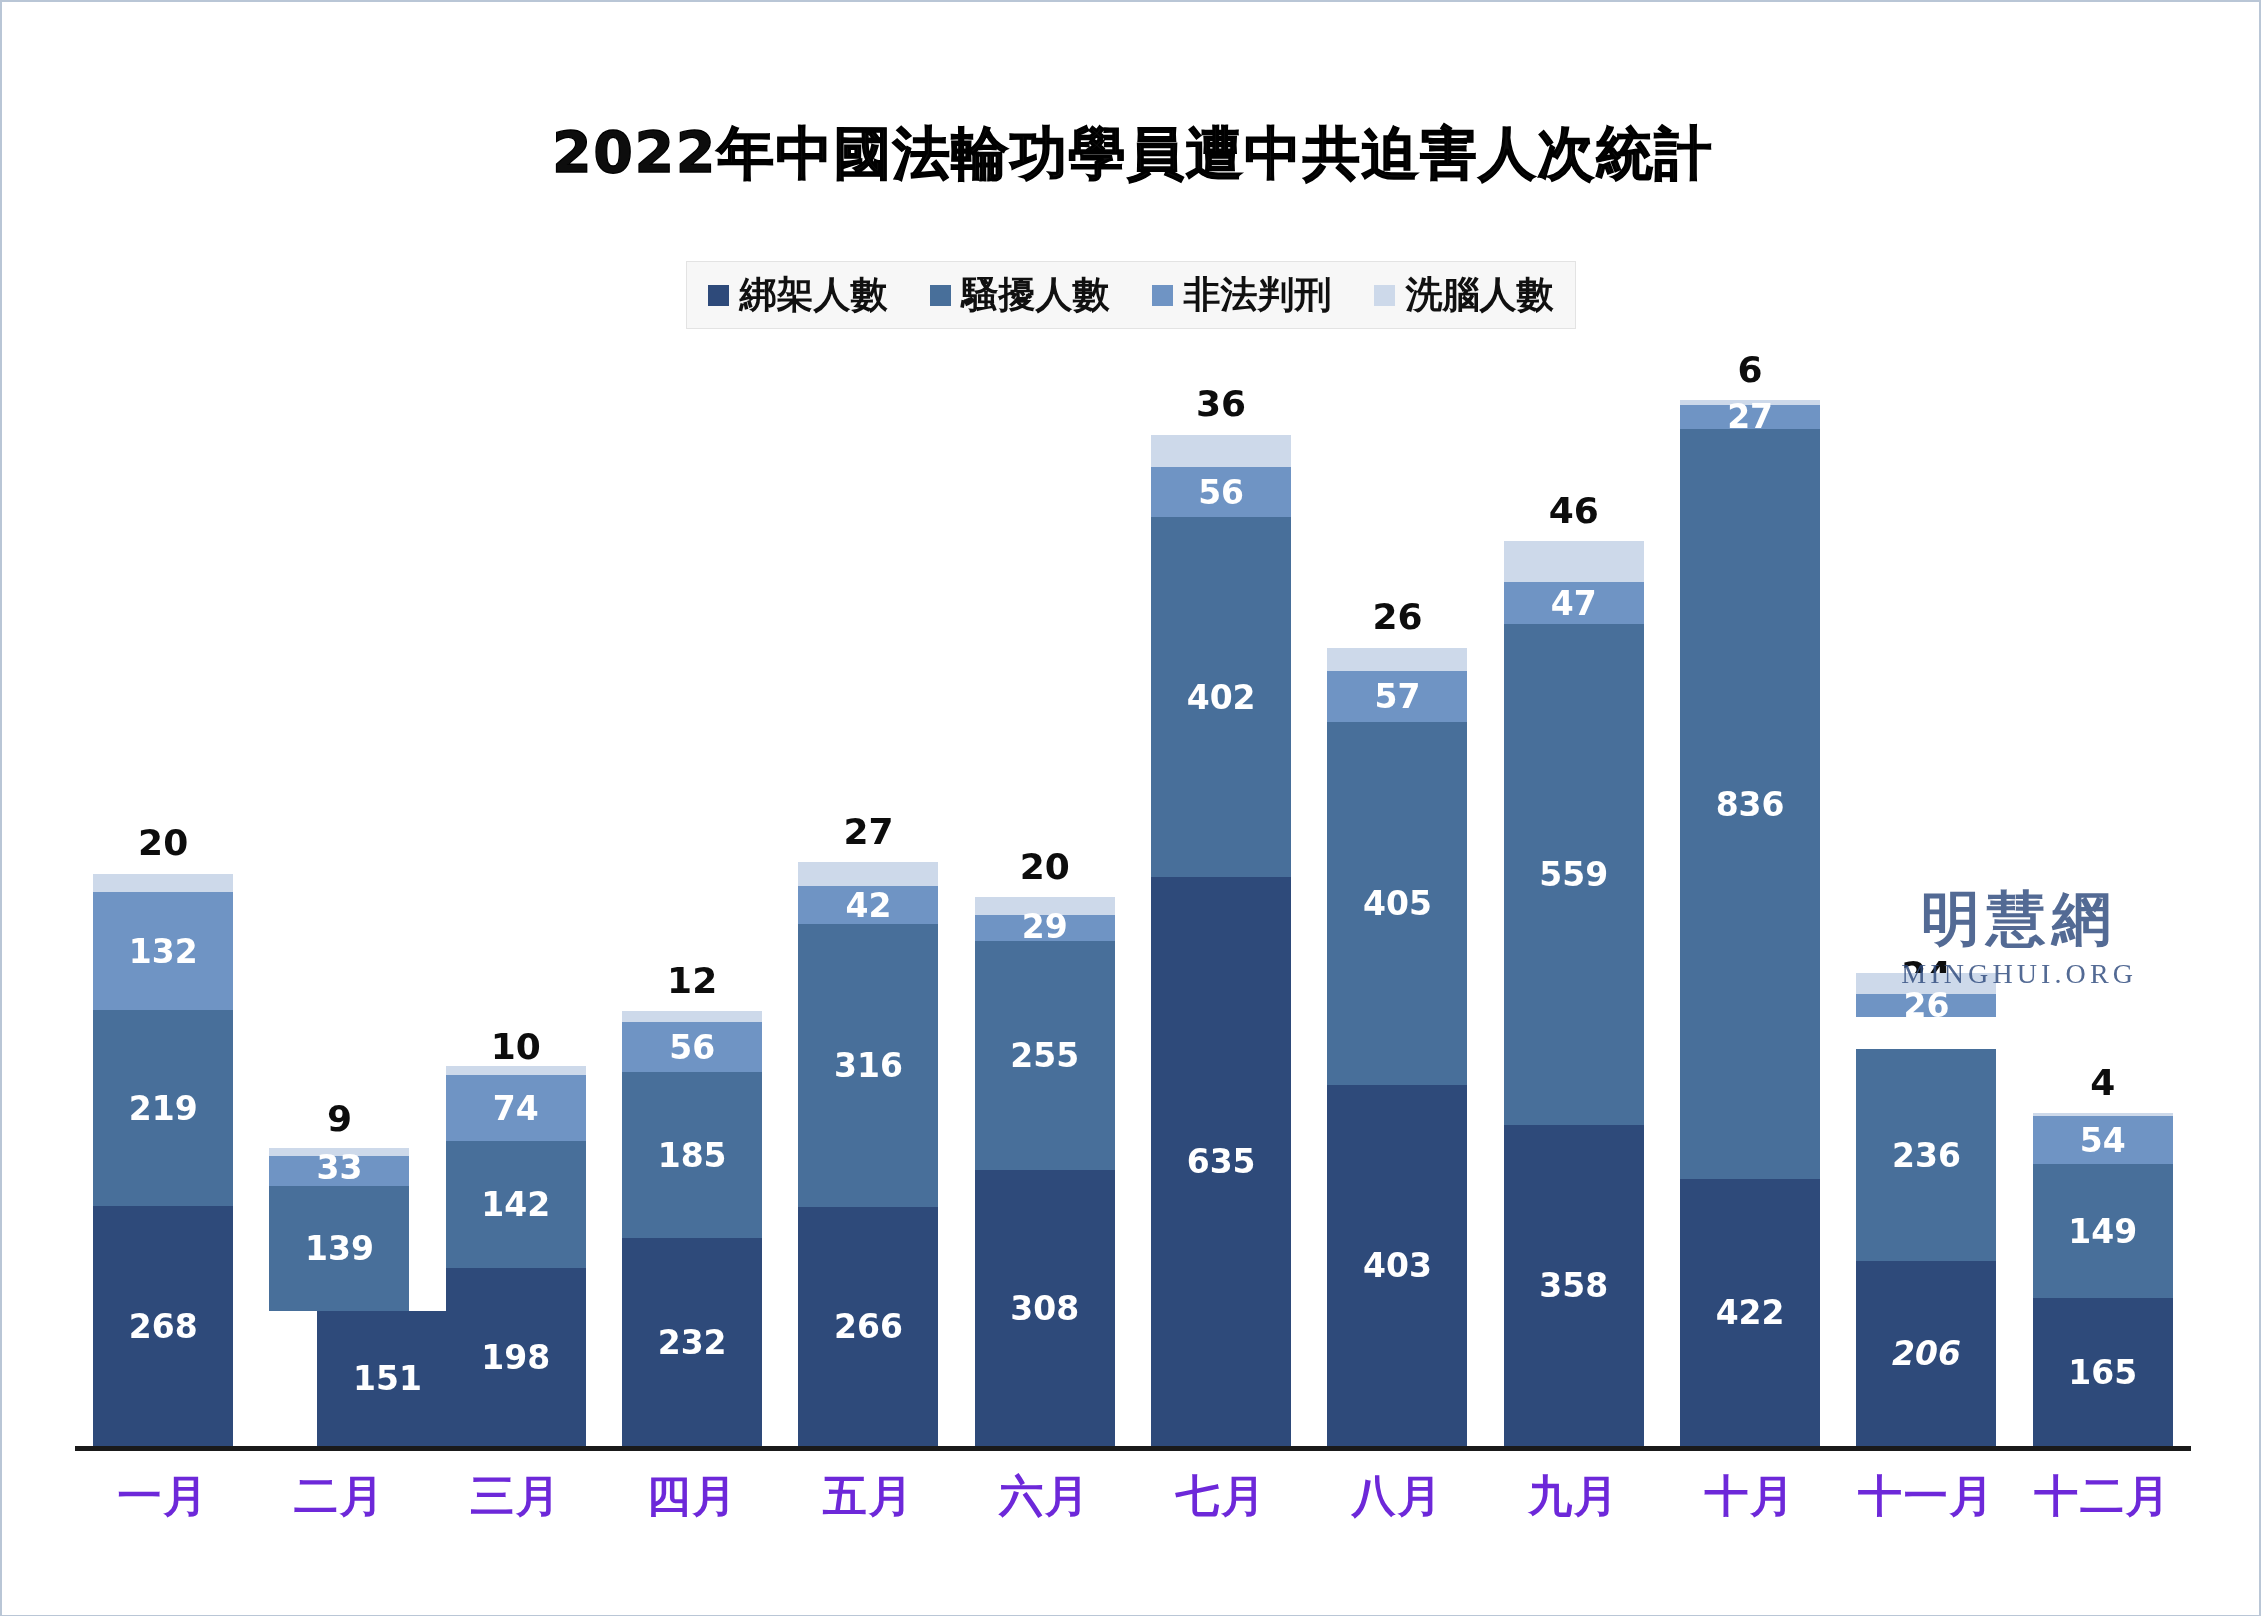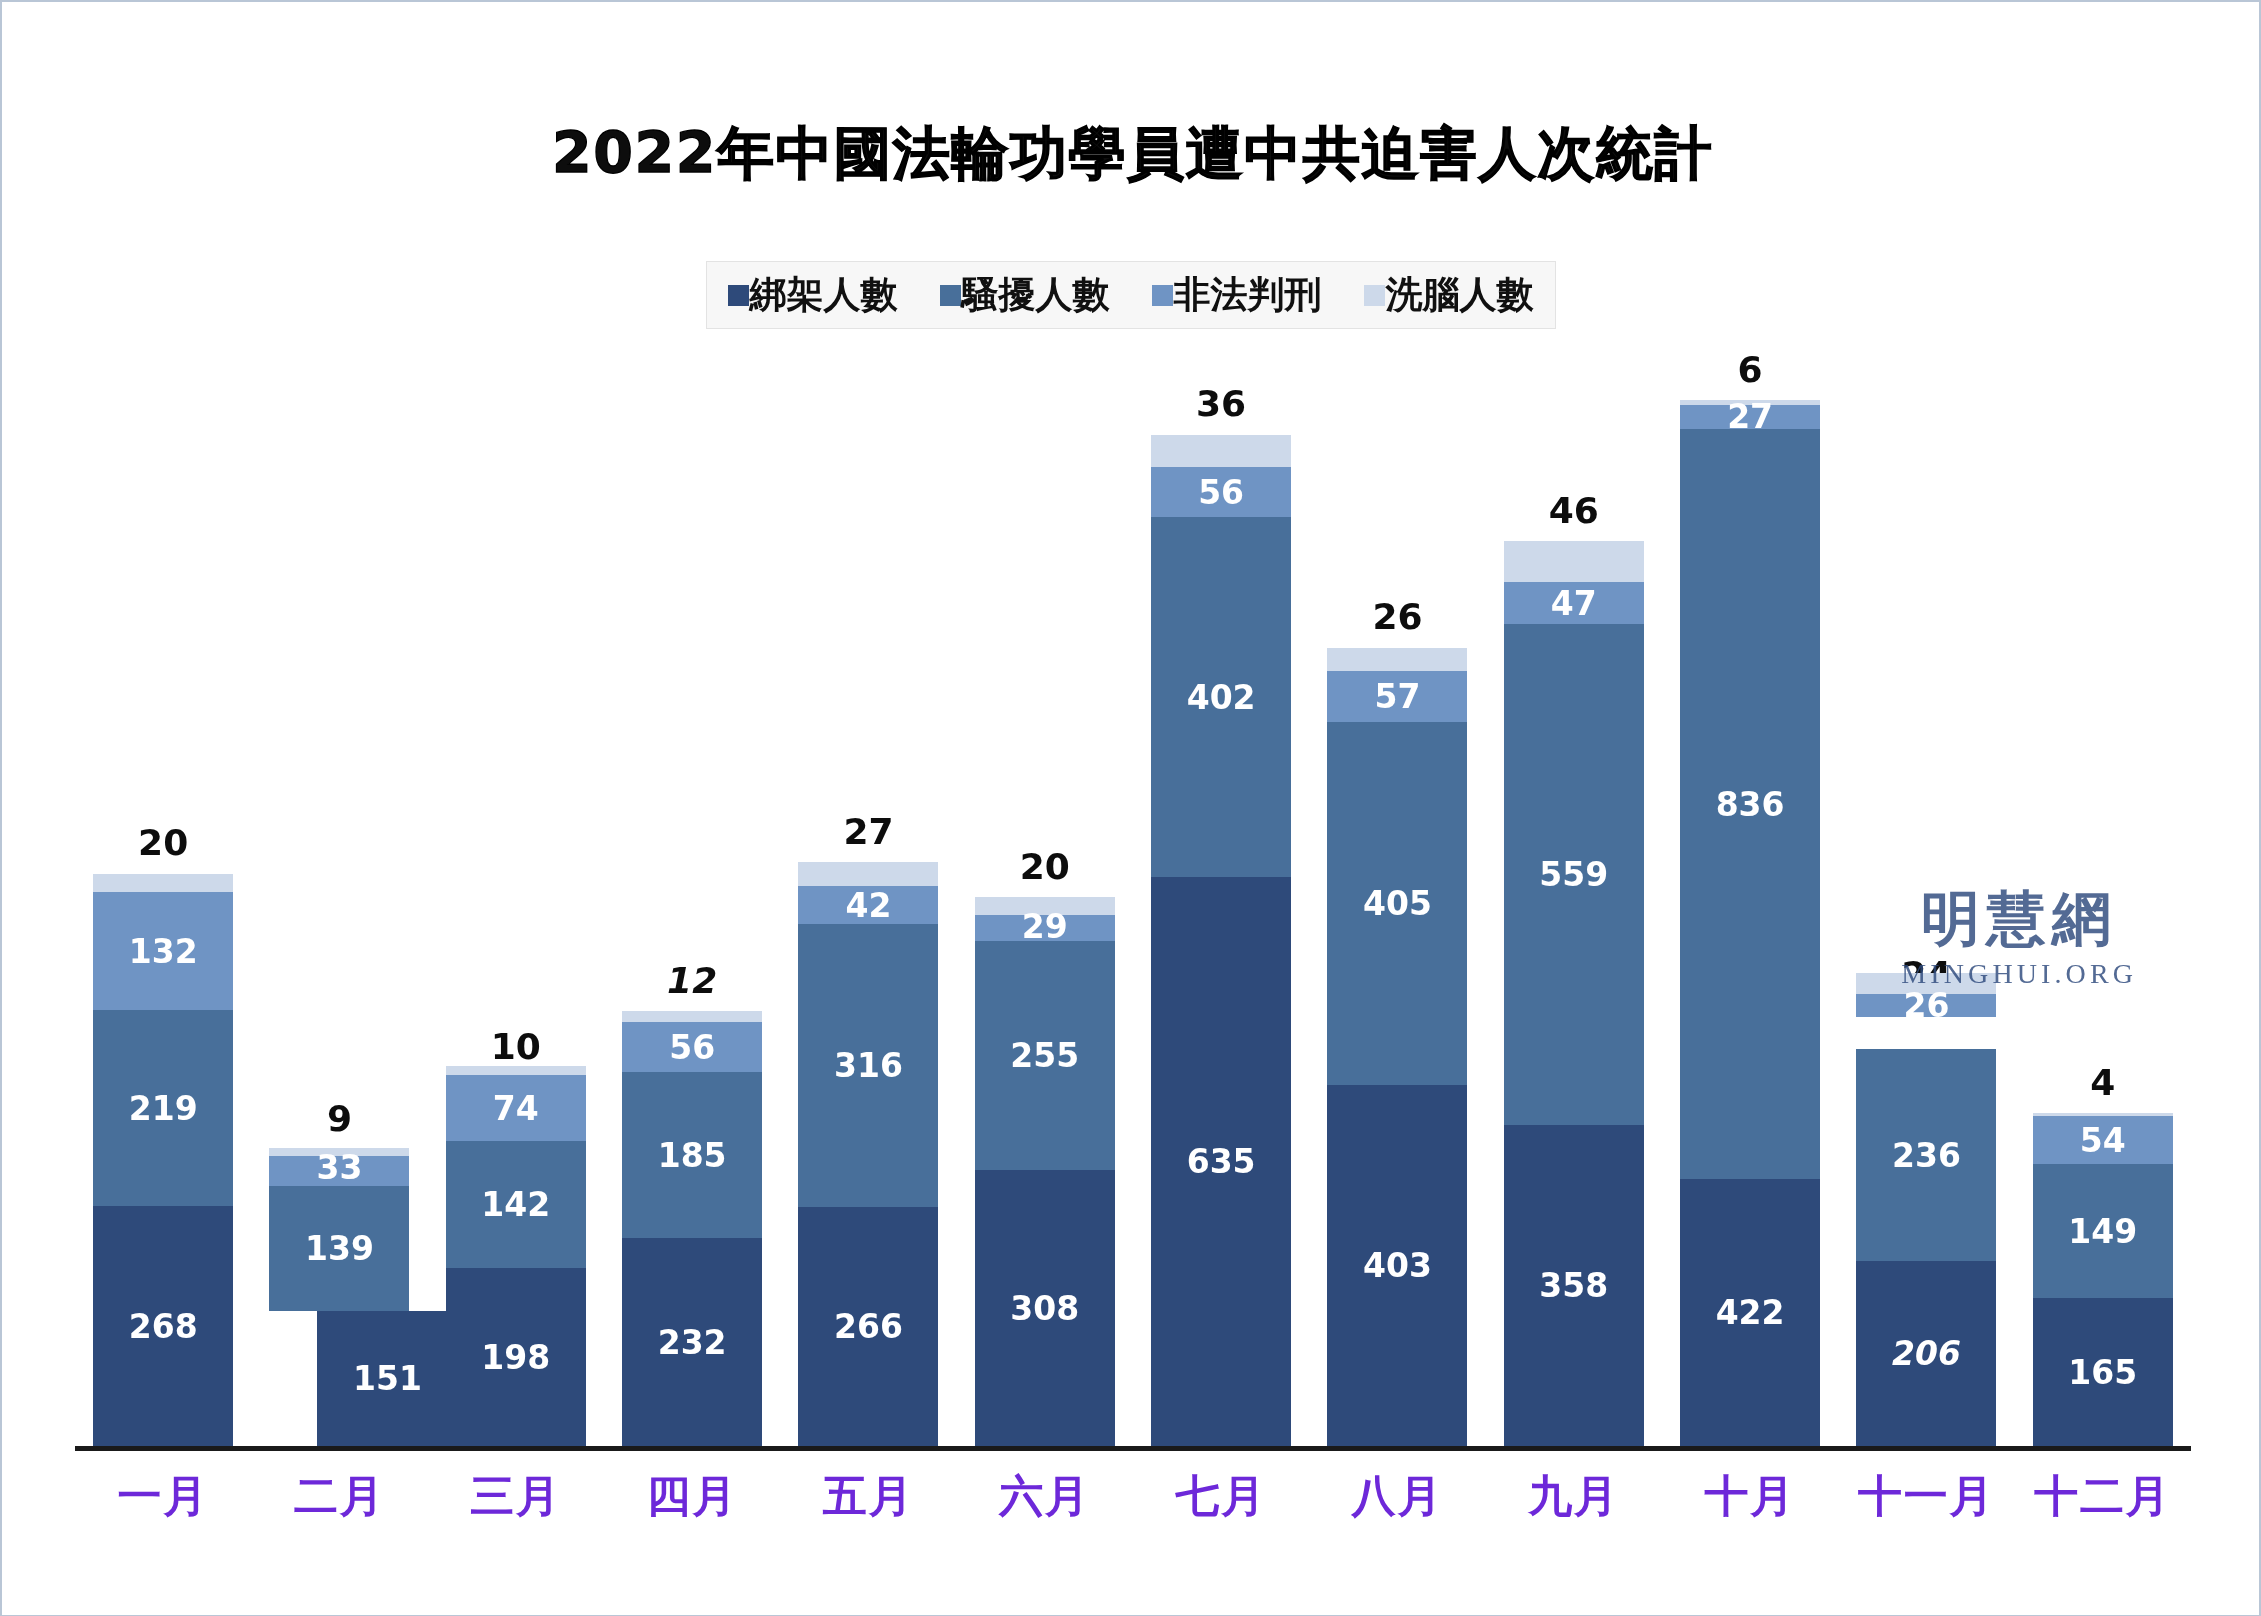--- a/index.html
+++ b/index.html
@@ -44,21 +44,21 @@
     display: flex;
     align-items: center;
     gap: 42px;
     background: #f7f7f7;
     border: 0.8px solid #e3e3e3;
     padding: 8.1px 21px;
   }
   .legend-item {
     display: flex;
     align-items: center;
-    gap: 1px;
+    gap: 11px;
   }
   .legend-swatch {
     width: 21px;
     height: 21px;
     display: inline-block;
   }
   .legend-label {
     font-family: "DejaVu Sans", sans-serif;
     font-size: 37px;
     font-weight: bold;
@@ -237,21 +237,21 @@
             </div>
             <div class="seg" style="height: 127px; background: rgb(72, 111, 154);">
               <span>142</span>
             </div>
             <div class="seg" style="height: 178px; background: rgb(46, 74, 122);">
               <span>198</span>
             </div>
           </div>
         </div>
         <div class="bar-group">
-          <div class="top-label" style="bottom: 445px; font-style: italic;">12</div>
+          <div class="top-label" style="bottom: 445px;">12</div>
           <div class="bar-col">
             <div class="seg" style="height: 10.8px; background: rgb(205, 217, 234);"></div>
             <div class="seg" style="height: 50px; background: rgb(111, 148, 196);">
               <span>56</span>
             </div>
             <div class="seg" style="height: 166px; background: rgb(72, 111, 154);">
               <span>185</span>
             </div>
             <div class="seg" style="height: 208px; background: rgb(46, 74, 122);">
               <span>232</span>

